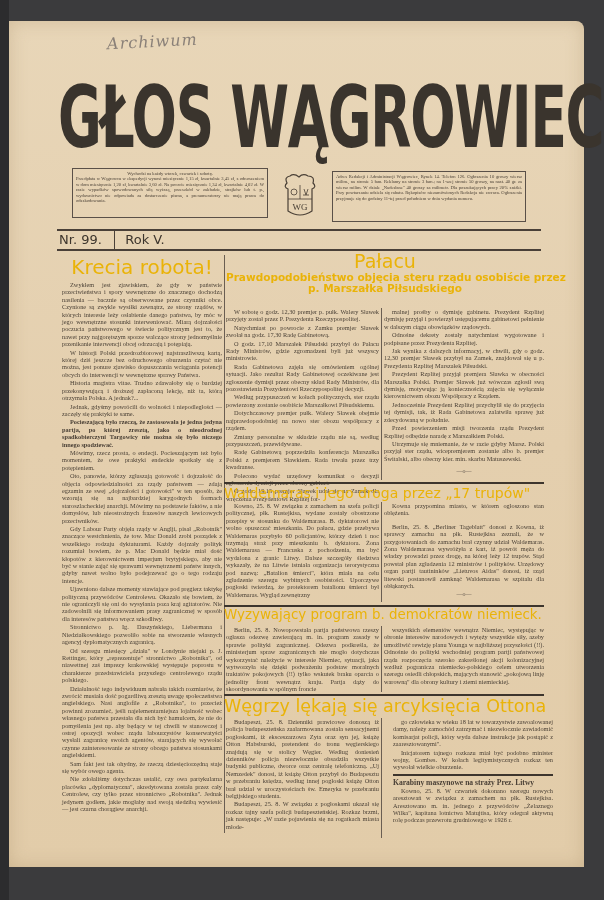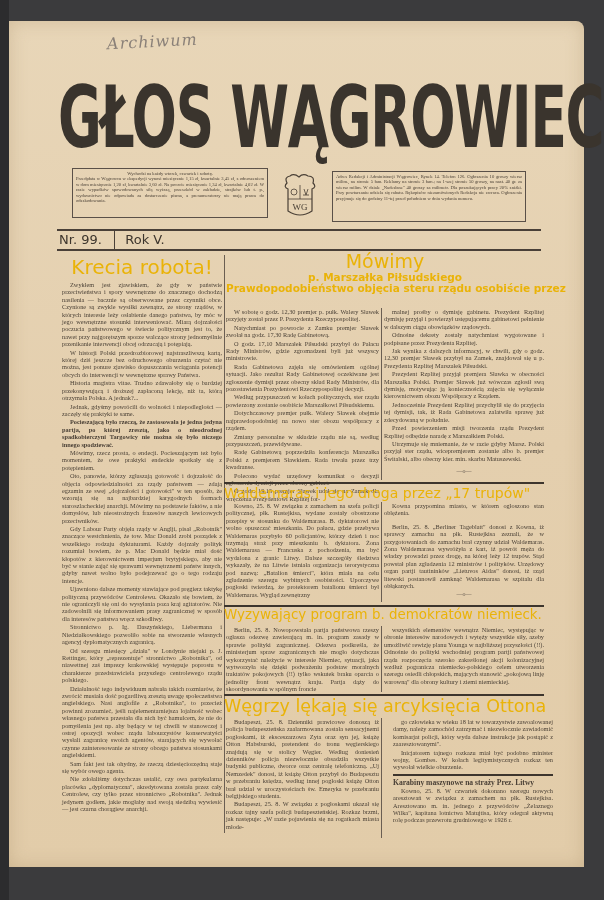--- a/index.html
+++ b/index.html
@@ -135,25 +135,25 @@
   <p>Od szeregu miesięcy „działa" w Londynie niejaki p. J. Rettinger, który „reprezentuje" stronnictwo „Robotnika", od niawettnej zaś imprezy krakowskiej występuje poprostu w charakterze przedstawiciela przyszłego centrolewego rządu polskiego.</p>
   <p>Działalność tego indywiduum nabrała takich rozmiarów, że zwrócić musiała dość pogardliwą zresztą uwagę społeczeństwa angielskiego. Nasi anglofile z „Robotnika", to przecież powinni zrozumieć, jeśli najelementarniejsza lojalność wobec własnego państwa przestała dla nich być hamulcem, że nie do pomyślenia jest np. aby będący w tej chwili w stanowczej i ostrej opozycji wobec rządu labourzystów konserwatyści wysłali zagranicę swoich agentów, starających się wywołać czynne zainteresowanie ze strony obcego państwa stosunkami angielskiemi.</p>
   <p>Sam fakt jest tak ohydny, że rzeczą dziesięciorzędną staje się wybór owego agenta.</p>
   <p>Nie zdołaliśmy dotychczas ustalić, czy owa partykularna placówka „dyplomatyczna", akredytowana została przez cały Centrolew, czy tylko przez stronnictwo „Robotnika". Jednak jedynem godłem, jakie mogłaby nad swoją siedzibą wywiesić — jest czarna chorągiew anarchji.</p>
 </div>
 
 <div class="vrule" style="left:224px; top:255px; height:578px;"></div>
 
 <div id="slawek-block">
   <div class="headline" id="slawek-title">
-    <div>Mówimy</div>
+    <div>Pałacu</div>
   </div>
   <div class="headline" id="slawek-sub">
+    <div>Prawdopodobieństwo objęcia steru rządu osobiście przez</div>
     <div>p. Marszałka Piłsudskiego</div>
-    <div>Prawdopodobieństwo objęcia steru rządu osobiście przez</div>
   </div>
 </div>
 <div class="col" id="slawek-c1">
   <p>W sobotę o godz. 12,30 premjer p. pułk. Walery Sławek przyjęty został przez P. Prezydenta Rzeczypospolitej.</p>
   <p>Natychmiast po powrocie z Zamku premjer Sławek zwołał na godz. 17,30 Radę Gabinetową.</p>
   <p>O godz. 17,10 Marszałek Piłsudski przybył do Pałacu Rady Ministrów, gdzie zgromadzeni byli już wszyscy ministrowie.</p>
   <p>Rada Gabinetowa zajęła się omówieniem ogólnej sytuacji. Jako rezultat Rady Gabinetowej oczekiwane jest zgłoszenie dymisji przez obecny skład Rady Ministrów, dla pozostawienia Prezydentowi Rzeczypospolitej decyzji.</p>
   <p>Według przypuszczeń w kołach politycznych, ster rządu powierzony zostanie osobiście Marszałkowi Piłsudskiemu.</p>
   <p>Dotychczasowy premjer pułk. Walery Sławek obejmie najprawdopodobniej na nowo ster obozu współpracy z rządem.</p>
   <p>Zmiany personalne w składzie rządu nie są, według przypuszczeń, przewidywane.</p>

